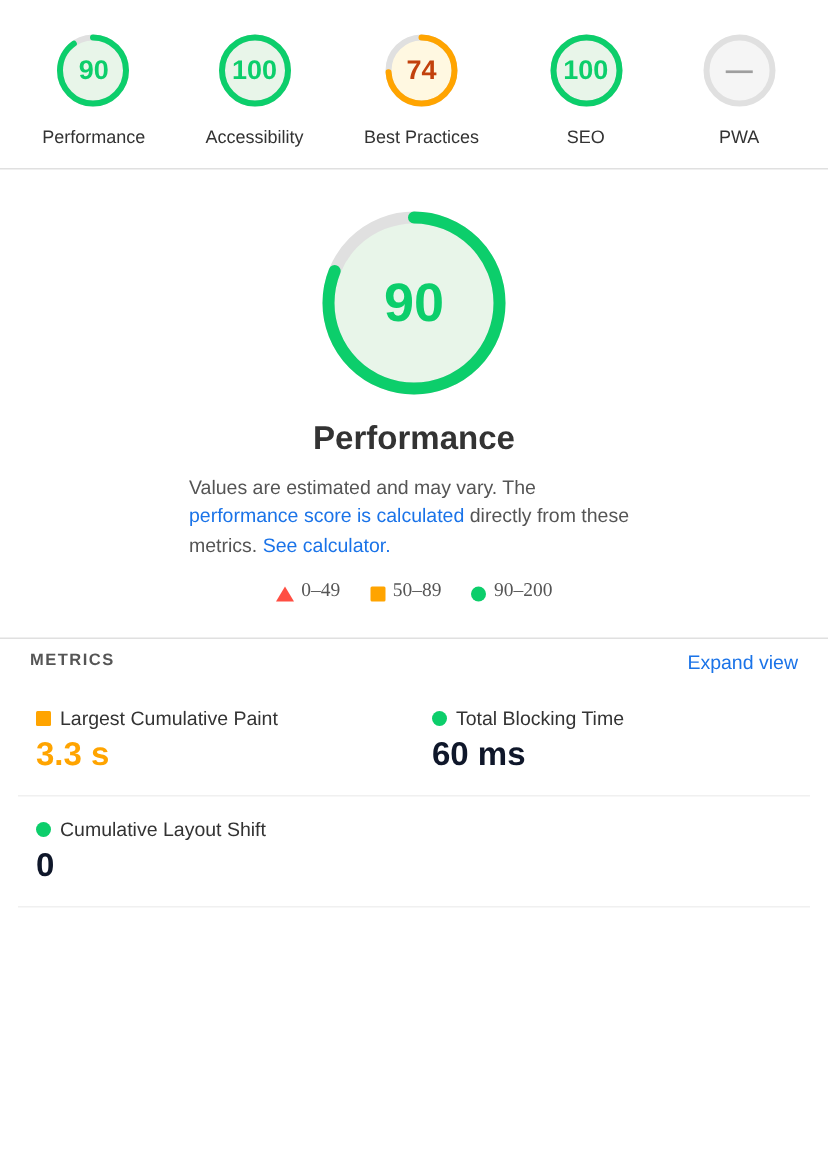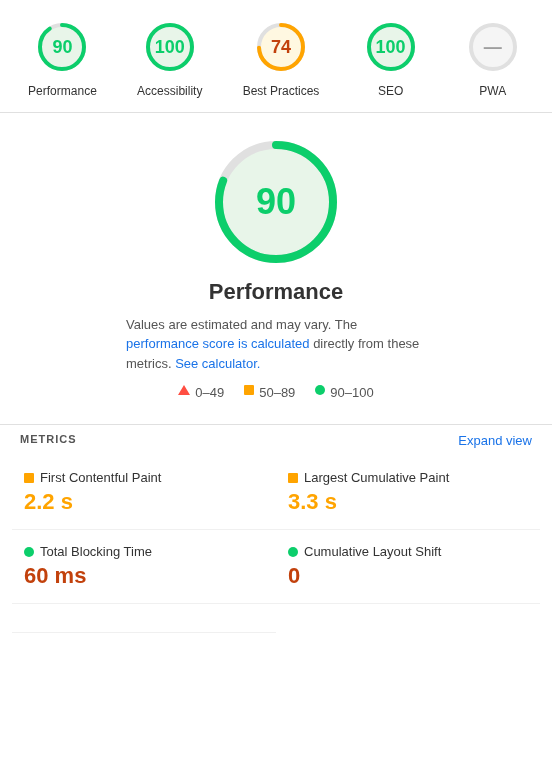--- a/index.html
+++ b/index.html
@@ -103,22 +103,23 @@
     .legend {
       display: flex;
       gap: 20px;
       margin-top: 12px;
       align-items: center;
       font-size: 13px;
       color: #555;
     }
     .legend-item {
       display: flex;
-      align-items: flex-start;
+      align-items: flex-end;
       gap: 5px;
+      font-family: Liberation Serif, serif;
     }
     .legend-triangle {
       width: 0;
       height: 0;
       border-left: 6px solid transparent;
       border-right: 6px solid transparent;
       border-bottom: 10px solid #ff4e42;
     }
     .legend-square-orange {
       width: 10px;
@@ -183,21 +184,21 @@
       height: 10px;
       background: #0cce6b;
       border-radius: 50%;
       flex-shrink: 0;
     }
     .metric-value {
       font-size: 22px;
       font-weight: bold;
     }
     .orange-val { color: #ffa400; }
-    .green-val { color: #c2410c; }
+    .green-val { color: #0f172a; }
   </style>
 </head>
 <body>
 
 <div class="score-bar">
 <div class="score-item">
       <div class="ring-container">
         <svg width="62" height="62" viewBox="0 0 62 62">
           <circle cx="31" cy="31" r="22" fill="#e8f5e9" stroke="none"></circle>
           <circle cx="31" cy="31" r="22" fill="none" stroke="#e0e0e0" stroke-width="4"></circle>
@@ -271,38 +272,31 @@
     <div class="legend-item">
       <div class="legend-triangle"></div>
       <span>0–49</span>
     </div>
     <div class="legend-item">
       <div class="legend-square-orange"></div>
       <span>50–89</span>
     </div>
     <div class="legend-item">
       <div class="legend-dot-green"></div>
-      <span>90–100</span>
+      <span>90–200</span>
     </div>
   </div>
 </div>
 
 <div class="metrics-header">
   <span class="metrics-label">METRICS</span>
   <span class="expand-link">Expand view</span>
 </div>
 
 <div class="metrics-grid">
-<div class="metric-card">
-        <div class="metric-name">
-          <div class="metric-dot-orange"></div>
-          <span>First Contentful Paint</span>
-        </div>
-        <div class="metric-value orange-val">2.2 s</div>
-      </div>
     <div class="metric-card">
         <div class="metric-name">
           <div class="metric-dot-orange"></div>
           <span>Largest Cumulative Paint</span>
         </div>
         <div class="metric-value orange-val">3.3 s</div>
       </div>
     <div class="metric-card">
         <div class="metric-name">
           <div class="metric-dot-green"></div>

